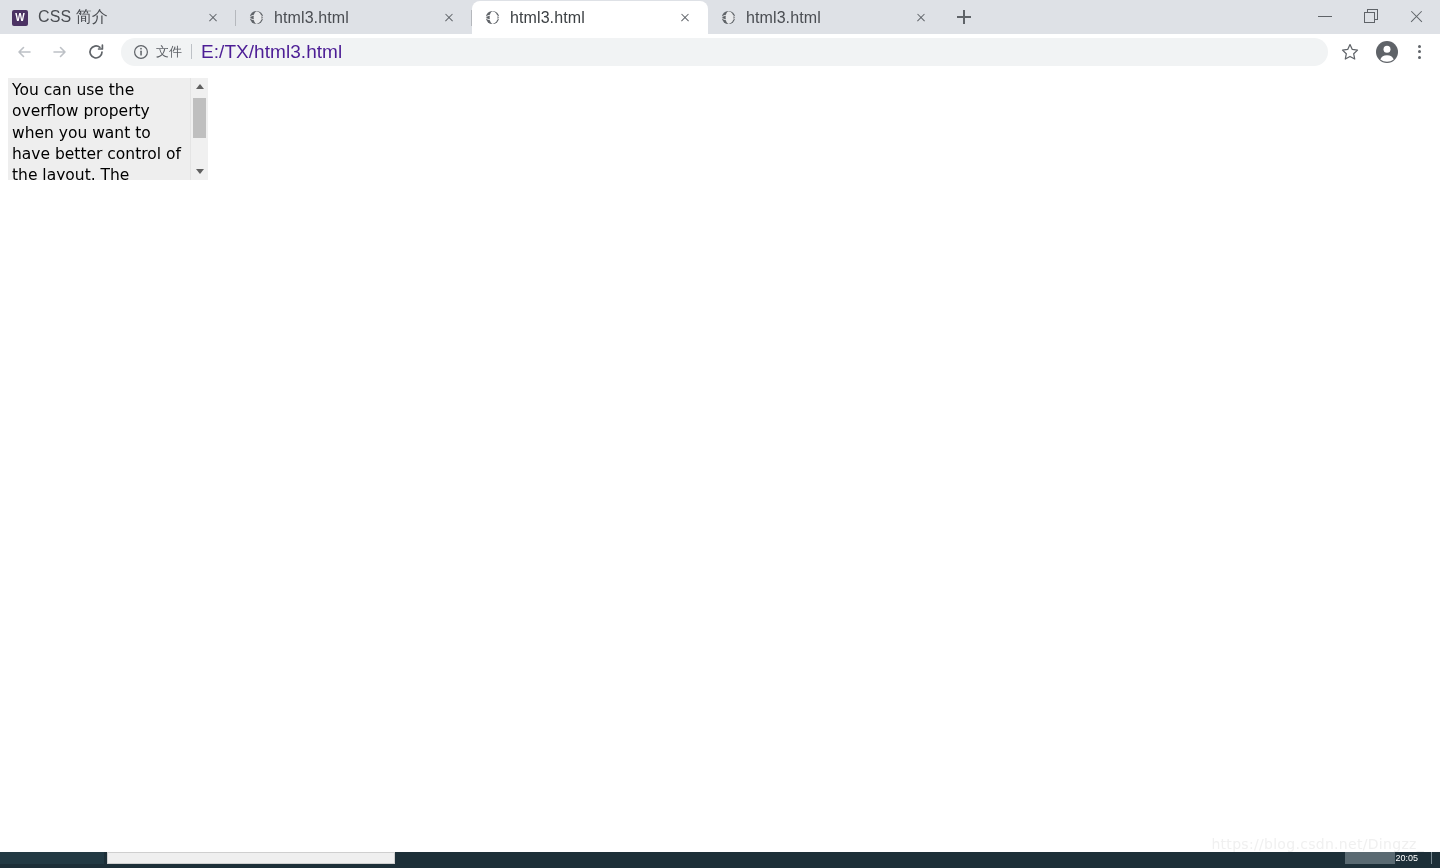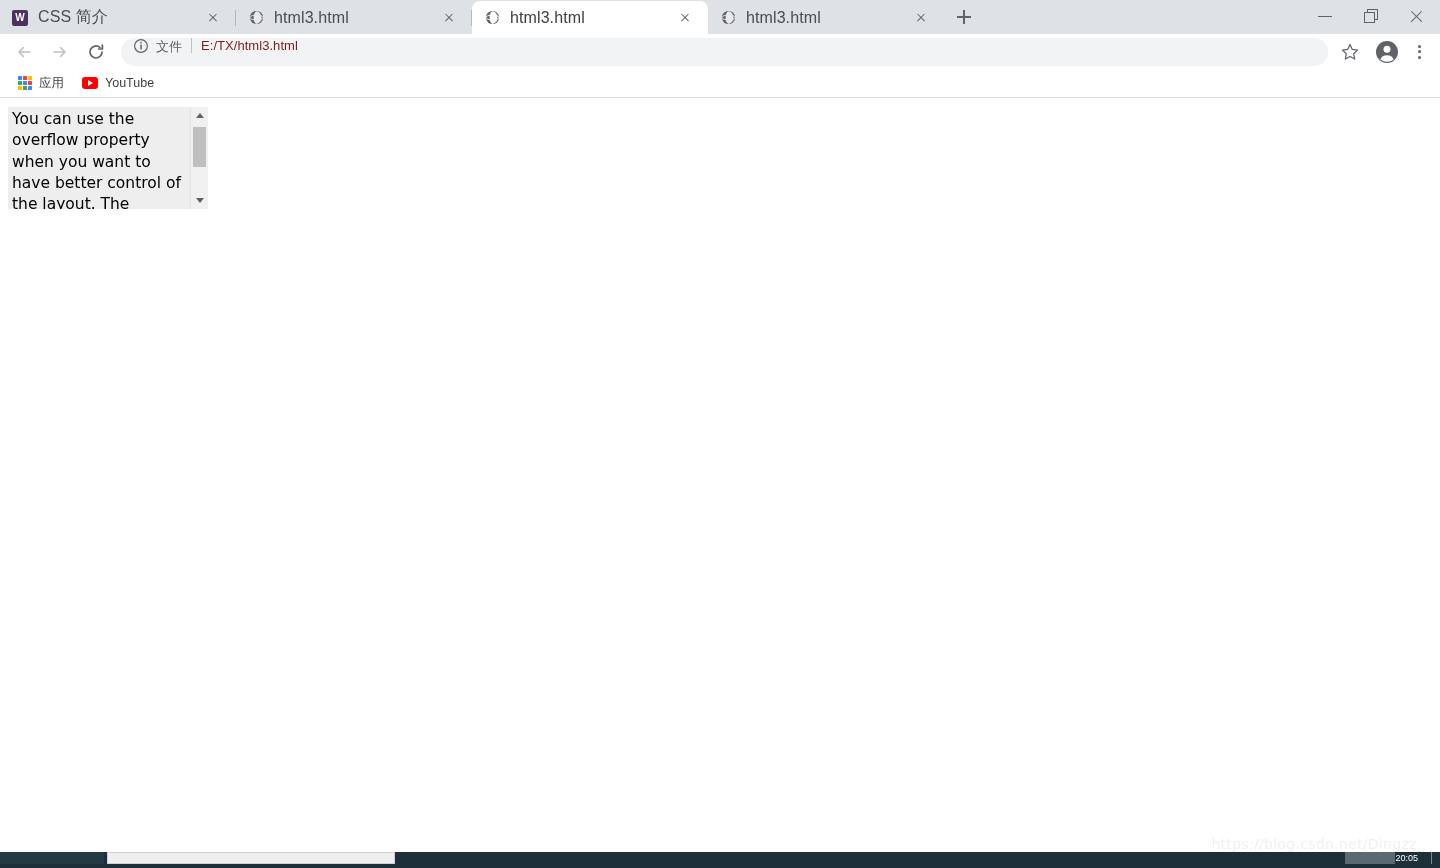--- a/index.html
+++ b/index.html
@@ -190,21 +190,21 @@
     border-radius: 50%;
   }
   .navbtn svg { position: absolute; left: 5px; top: 5px; }
 
   .omnibox {
     flex: 1;
     height: 28px;
     background: #f1f3f4;
     border-radius: 14px;
     display: flex;
-    align-items: flex-start;
+    align-items: center;
     margin: 0 8px 0 7px;
     padding: 0 14px 0 12px;
     box-sizing: border-box;
     min-width: 0;
   }
   .info-icon {
     width: 16px; height: 16px;
     flex: none;
     margin-right: 7px;
   }
@@ -215,22 +215,22 @@
     flex: none;
   }
   .omni-sep {
     width: 1px;
     height: 15px;
     background: #bdc1c6;
     margin: 0 9px;
     flex: none;
   }
   .url {
-    font-size: 13px;
-    color: #7f1d1d;
+    font-size: 19px;
+    color: #4c1d95;
     white-space: nowrap;
     overflow: hidden;
     text-overflow: ellipsis;
     letter-spacing: 0.05px;
   }
   .star-btn {
     width: 28px; height: 28px;
     flex: none;
     position: relative;
     margin-right: 4px;
@@ -545,42 +545,20 @@
       </svg>
     </div>
 
     <div class="menu-btn">
       <i></i>
         <i></i>
         <i></i>
     </div>
   </div>
 
-  <div class="bookmarks">
-
-    <div class="bm">
-      <span class="apps-grid">
-        <span style="background:#4285f4"></span>
-          <span style="background:#ea4335"></span>
-          <span style="background:#fbbc05"></span>
-        <span style="background:#34a853"></span>
-          <span style="background:#4285f4"></span>
-          <span style="background:#ea4335"></span>
-        <span style="background:#fbbc05"></span>
-          <span style="background:#34a853"></span>
-          <span style="background:#4285f4"></span>
-      </span>
-      <span class="bm-label">应用</span>
-    </div>
-
-    <div class="bm">
-      <span class="yt-icon"></span>
-      <span class="bm-label">YouTube</span>
-    </div>
-  </div>
 
   <div class="viewport">
 
     <div class="overflow-box">
       <div class="overflow-text">You can use the overflow property when you want to have better control of the layout. The overflow property specifies what happens if content overflows an element's box.</div>
       <div class="sbar">
         <div class="sb-arrow sb-up"></div>
         <div class="sb-thumb"></div>
         <div class="sb-arrow sb-down"></div>
       </div>

